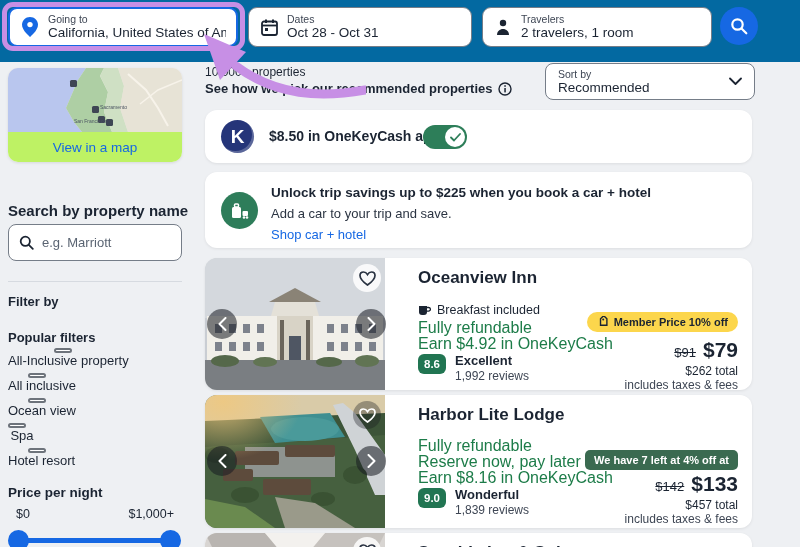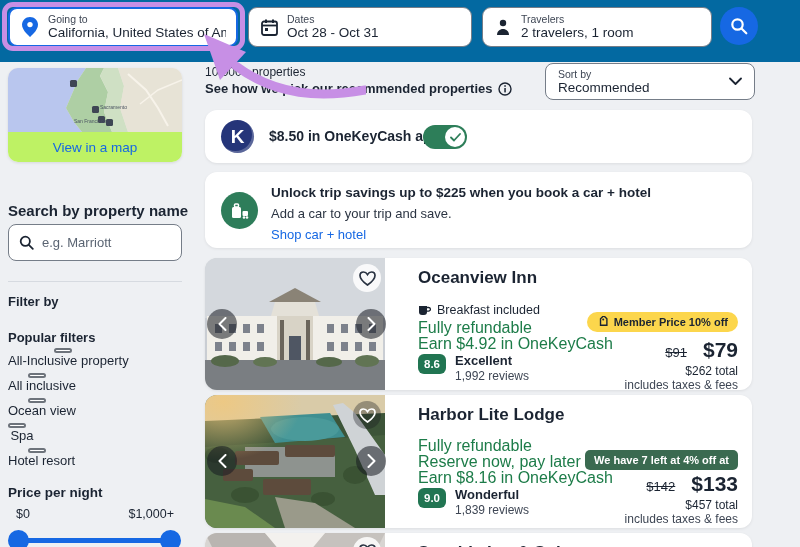--- a/index.html
+++ b/index.html
@@ -89,21 +89,21 @@
   .heartbtn { position:absolute; left:148px; top:6px; width:28px; height:28px; border-radius:50%;
               display:flex; align-items:center; justify-content:center; cursor:pointer; }
   .heart-light { background:rgba(255,255,255,.85); }
   .heart-dark  { background:rgba(22,26,32,.35); }
   .navbtn { position:absolute; top:51px; width:30px; height:30px; border-radius:50%; background:rgba(22,26,32,.55);
             display:flex; align-items:center; justify-content:center; cursor:pointer; }
   .badge-member { position:absolute; right:14px; top:54px; background:#fcd64c; color:#1b2432; font-size:11px;
                   font-weight:bold; border-radius:13px; padding:4px 10px; display:flex; align-items:center; gap:5px; }
   .badge-urgency { position:absolute; right:14px; top:55px; background:#3a6a50; color:#fff; font-size:11px;
                    font-weight:bold; border-radius:5px; padding:4px 9px; }
-  .pricerow { position:absolute; right:14px; display:flex; align-items:baseline; gap:16px; }
+  .pricerow { position:absolute; right:14px; display:flex; align-items:baseline; gap:7px; }
   .oldprice { font-size:13px; color:#1b2432; text-decoration:line-through; }
   .newprice { font-size:21px; font-weight:bold; }
   .ptotal { position:absolute; right:14px; font-size:12px; color:#1b2432; }
   .pfees  { position:absolute; right:14px; font-size:12px; color:#3e4654; }
 
   .hotel1 { top:258px; height:132px; }
   .hotel2 { top:395px; height:133px; }
   .hotel3 { top:533px; height:120px; }
   svg { display:block; }
 </style>

